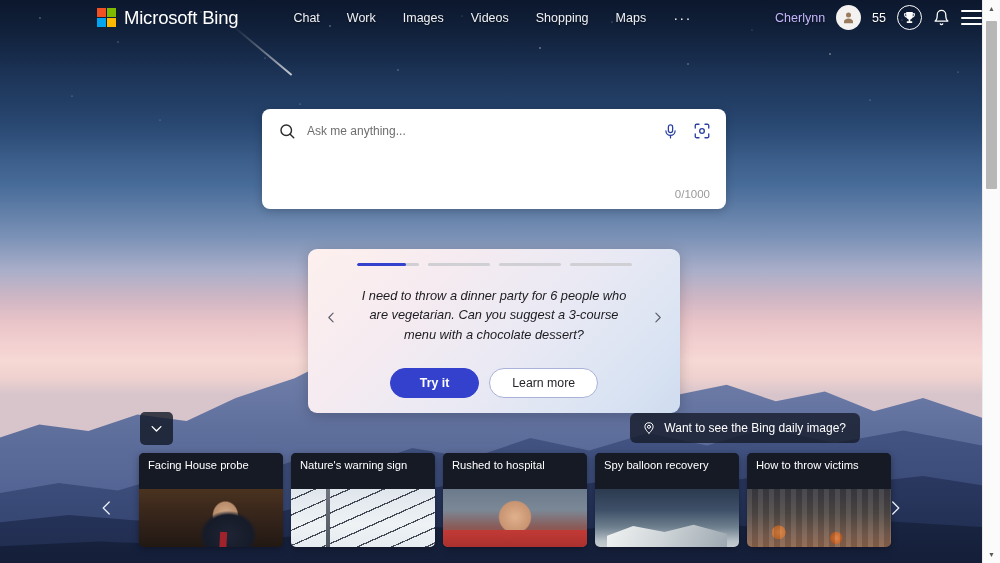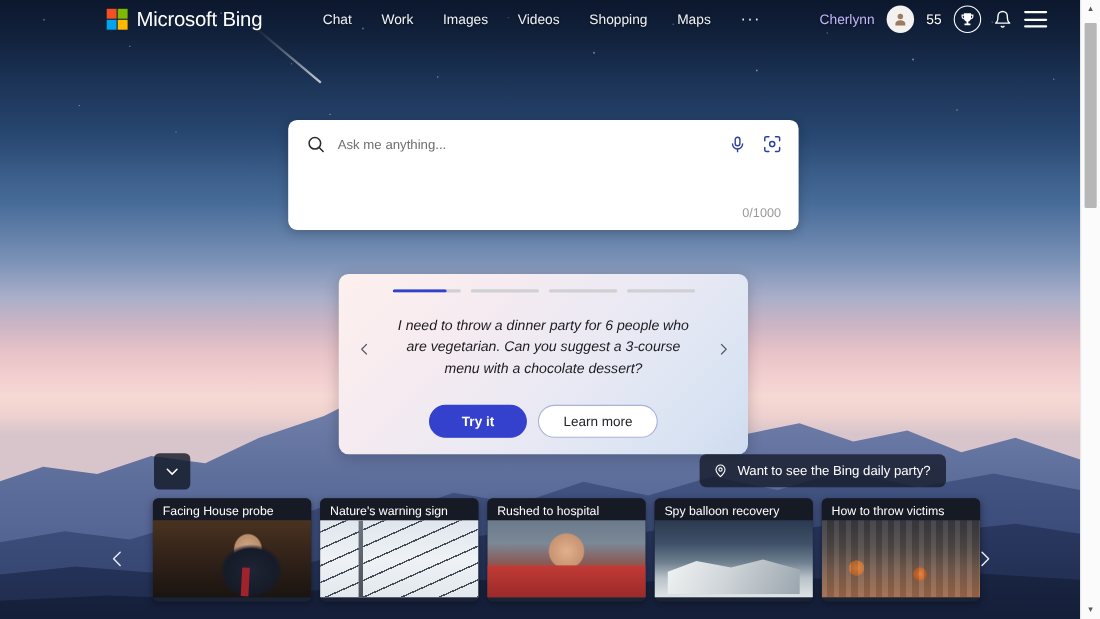--- a/index.html
+++ b/index.html
@@ -102,21 +102,21 @@
     pointer-events: none;
   }
 
   
   .header {
     position: absolute;
     top: 0; left: 0; right: 18px;
     height: 35px;
     display: flex;
     align-items: center;
-    padding: 0 30px 0 97px;
+    padding: 0 0 0 97px;
     z-index: 20;
   }
   .brand { display: flex; align-items: center; gap: 8px; }
   .ms-logo {
     width: 19px; height: 19px;
     display: grid;
     grid-template-columns: 1fr 1fr;
     grid-template-rows: 1fr 1fr;
     gap: 1.6px;
   }
@@ -369,21 +369,21 @@
     position: relative;
   }
   .news-title {
     background: rgba(22,26,36,.9);
     color: #fff;
     font-size: 11.2px;
     padding: 5px 8px 5px 9px;
     white-space: nowrap;
     overflow: hidden;
     text-overflow: ellipsis;
-    height: 20px;
+    height: 36px;
     line-height: 14px;
   }
   .news-img { height: 70px; position: relative; overflow: hidden; }
 
   
   .thumb-hearing {
     background:
       radial-gradient(ellipse 40px 34px at 62% 66%, #1e2434 0%, #161b29 60%, rgba(0,0,0,0) 72%),
       radial-gradient(ellipse 17px 19px at 60% 38%, #d6ad8d 0%, #b88c6b 70%, rgba(0,0,0,0) 78%),
       linear-gradient(to bottom, #4a321f 0%, #33231a 45%, #1a1410 100%);
@@ -639,21 +639,21 @@
     <svg width="15" height="15" viewBox="0 0 24 24" fill="none" stroke="currentColor" stroke-width="2.2" stroke-linecap="round" stroke-linejoin="round">
       <polyline points="5 9 12 16 19 9"></polyline>
     </svg>
   </div>
 
   <div class="daily-pill">
     <svg width="14" height="14" viewBox="0 0 24 24" fill="none" stroke="#ffffff" stroke-width="1.7" stroke-linecap="round" stroke-linejoin="round">
       <path d="M12 21s7-6.2 7-11a7 7 0 1 0-14 0c0 4.8 7 11 7 11z"></path>
       <circle cx="12" cy="10" r="2.6"></circle>
     </svg>
-    <span>Want to see the Bing daily party?</span>
+    <span>Want to see the Bing daily image?</span>
   </div>
 
   <div class="news-area">
     <span class="carousel-arrow prev">
       <svg width="18" height="26" viewBox="0 0 24 24" fill="none" stroke="currentColor" stroke-width="1.7" stroke-linecap="round" stroke-linejoin="round">
         <polyline points="15 4 7 12 15 20"></polyline>
       </svg>
     </span>
 
     <div class="news-row">

